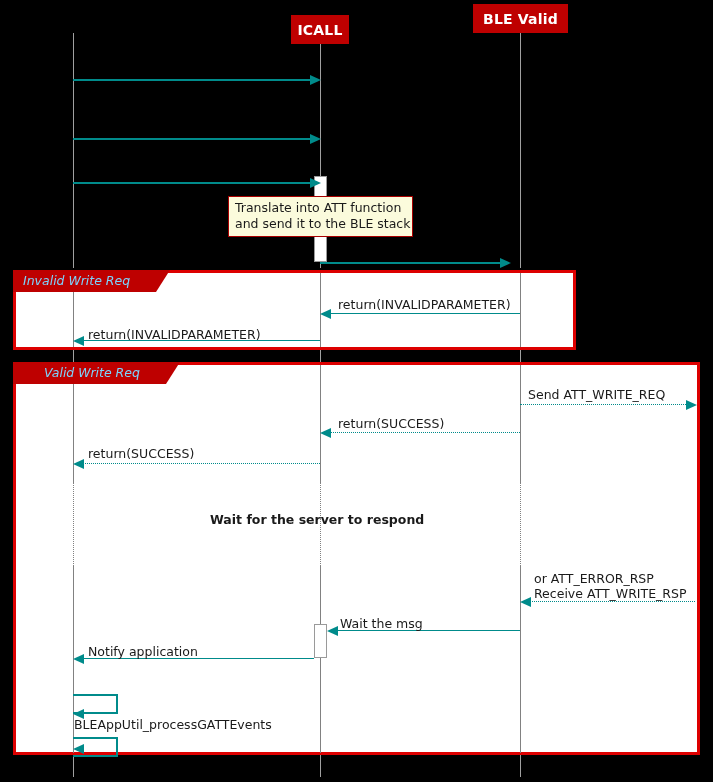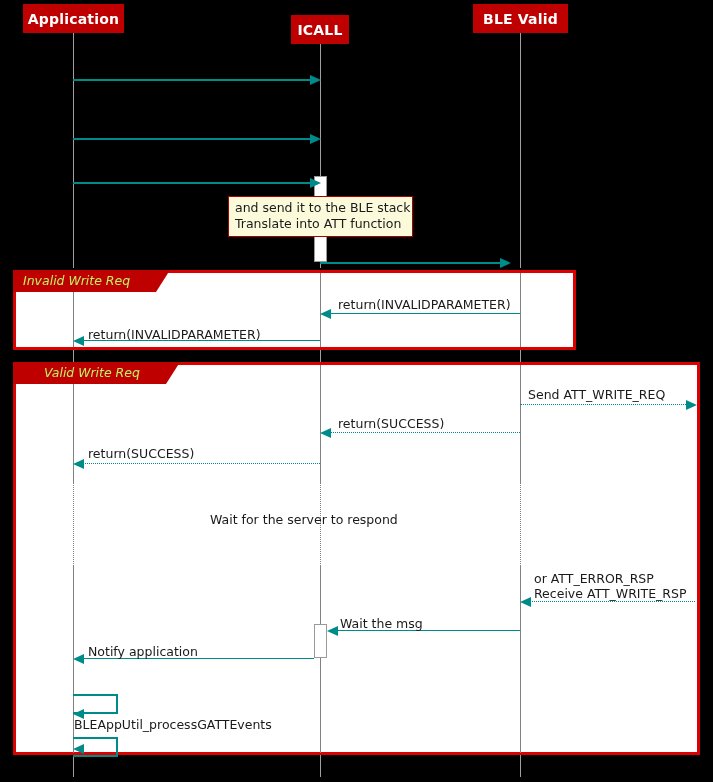--- a/index.html
+++ b/index.html
@@ -67,21 +67,21 @@
     border: 3px solid #DD0000;
     box-sizing: border-box;
     z-index: 1;
   }
   .fragment-label {
     position: absolute;
     left: 0;
     top: 0;
     height: 22px;
     background: #BE0000;
-    color: #bef264;
+    color: #7dd3fc;
     font-style: italic;
     font-size: 12.5px;
     line-height: 22px;
     padding: 0 26px 0 10px;
     white-space: nowrap;
     z-index: 3;
   }
   .fragment-label::after {
     content: "";
     position: absolute;
@@ -152,42 +152,40 @@
     z-index: 8;
   }
 
   
   .delay-text {
     position: absolute;
     font-size: 12.5px;
     color: #1A1A1A;
     white-space: nowrap;
     z-index: 6;
+    font-weight: bold;
   }
 </style>
 </head>
 <body>
 
 <div id="canvas">
 
   <div class="lifeline" style="left:73px; top:33px; height:235px;"></div>
   <div class="lifeline" style="left:320px; top:33px; height:235px;"></div>
   <div class="lifeline" style="left:520px; top:33px; height:235px;"></div>
 
   <div class="lifeline" style="left:73px; top:350px; height:12px;"></div>
   <div class="lifeline" style="left:320px; top:350px; height:12px;"></div>
   <div class="lifeline" style="left:520px; top:350px; height:12px;"></div>
 
   <div class="lifeline" style="left:73px; top:755px; height:22px;"></div>
   <div class="lifeline" style="left:320px; top:755px; height:22px;"></div>
   <div class="lifeline" style="left:520px; top:755px; height:22px;"></div>
 
-  <div class="participant" style="left:23px; top:4px; width:101px; height:29px;">
-    <span>Application</span>
-  </div>
   <div class="participant" style="left:291px; top:4px; width:58px; height:29px;margin-top:11px;">
     <span>ICALL</span>
   </div>
   <div class="participant" style="left:473px; top:4px; width:95px; height:29px;">
     <span>BLE Valid</span>
   </div>
 
   <div class="msg-line" style="left:73px; top:79px; width:239px;"></div>
   <div class="arrowhead right" style="left:310px; top:75px;"></div>
   <div class="msg-label" style="left:80px; top:62px;"></div>
@@ -196,22 +194,22 @@
   <div class="arrowhead right" style="left:310px; top:134px;"></div>
   <div class="msg-label" style="left:80px; top:121px;"></div>
 
   <div class="msg-line" style="left:73px; top:182px; width:239px;"></div>
   <div class="arrowhead right" style="left:310px; top:178px;"></div>
   <div class="msg-label" style="left:80px; top:165px;"></div>
 
   <div class="activation" style="left:314px; top:176px; width:13px; height:86px;"></div>
 
   <div class="note" style="left:228px; top:196px; width:185px; height:41px;">
+    <div>Translate into ATT function</div>
     <div>and send it to the BLE stack</div>
-    <div>Translate into ATT function</div>
   </div>
 
   <div class="msg-line" style="left:320px; top:262px; width:182px;"></div>
   <div class="arrowhead right" style="left:500px; top:258px;"></div>
   <div class="msg-label" style="left:330px; top:245px;"></div>
 
   <div class="fragment" style="left:13px; top:270px; width:563px; height:80px;"></div>
   <div class="fragment-label" style="left:13px; top:270px;">Invalid Write Req</div>
 
   <div class="lifeline-dark" style="left:73px; top:273px; height:74px; z-index:2;"></div>

